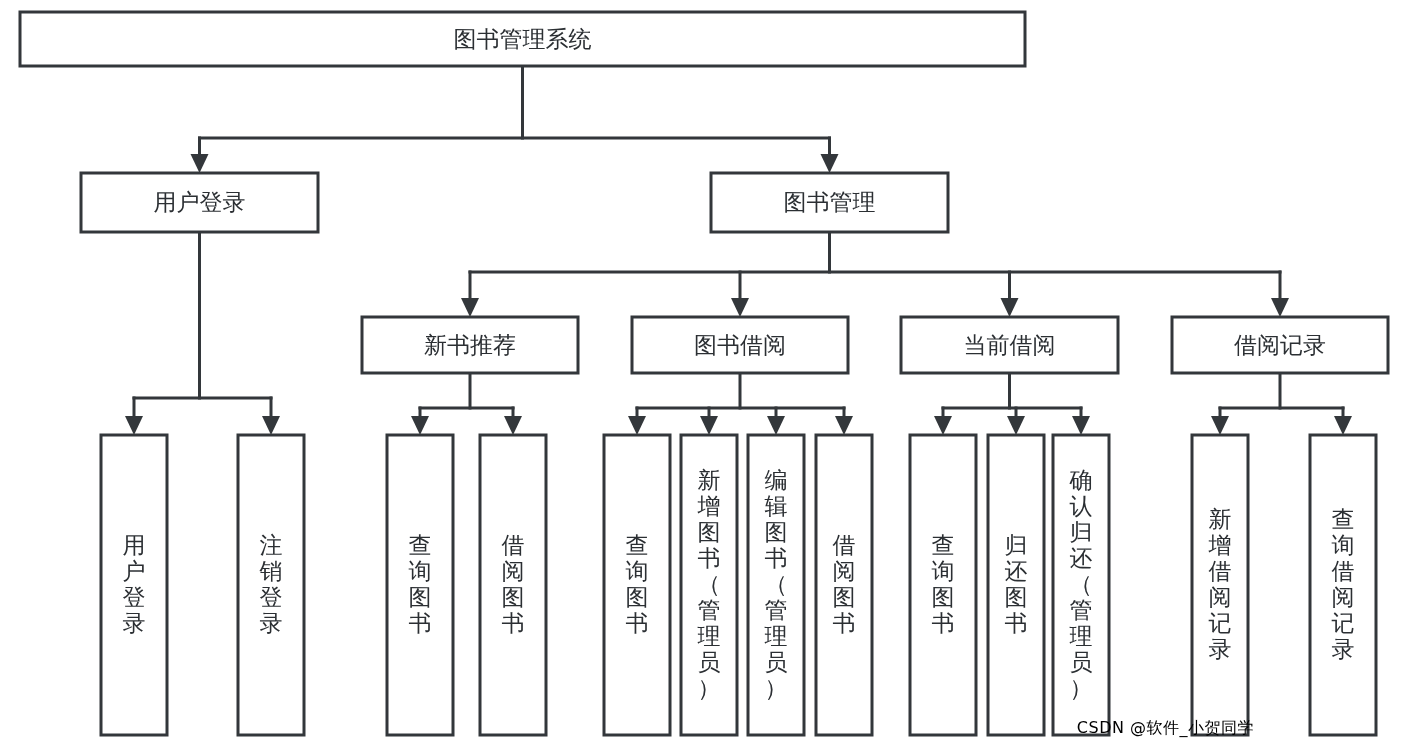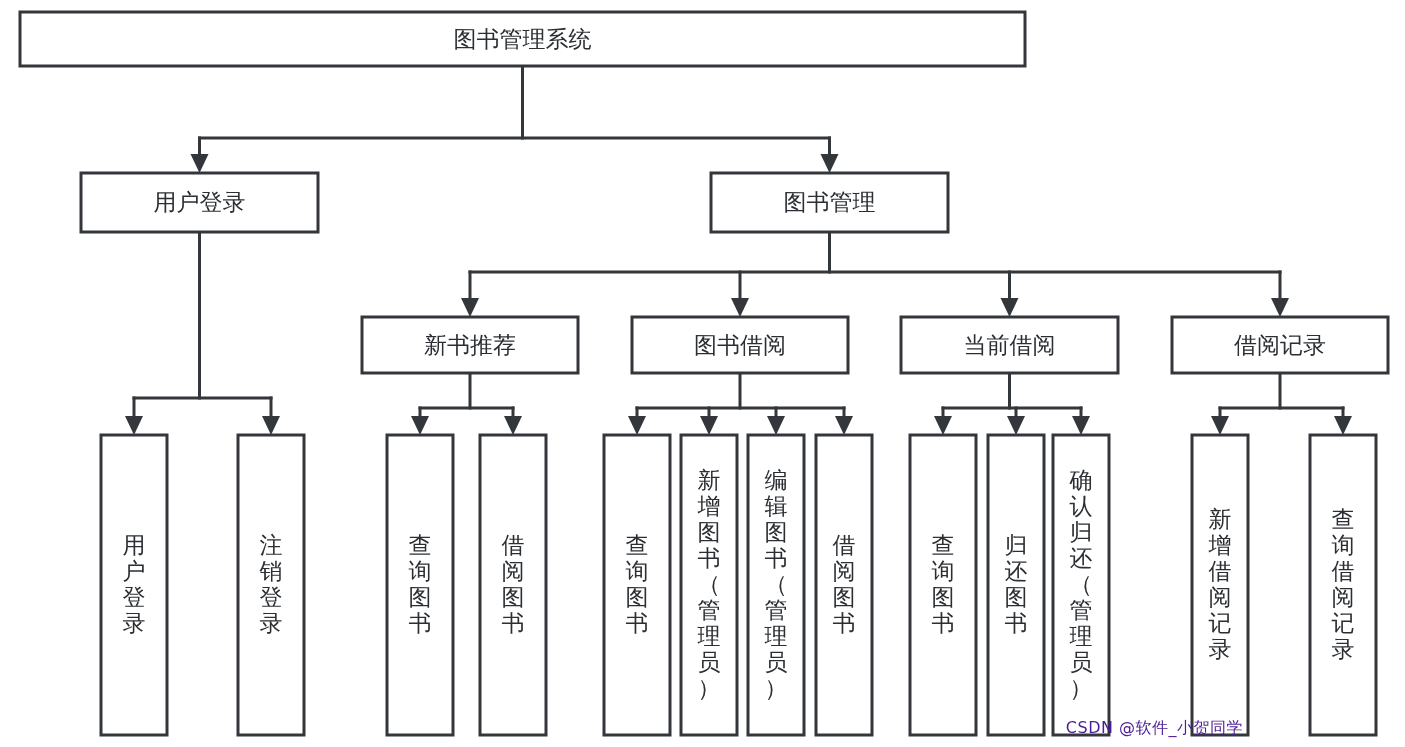--- a/index.html
+++ b/index.html
@@ -48,25 +48,25 @@
     dominant-baseline: middle;
   }
   .node-label-v {
     font-family: "DejaVu Sans", "Liberation Sans", sans-serif;
     font-size: 23px;
     fill: #2b2f33;
     text-anchor: middle;
   }
   .watermark {
     position: absolute;
-    right: 12px;
+    right: 1px;
     bottom: 8px;
     font-family: "DejaVu Sans", "Liberation Sans", sans-serif;
     font-size: 16px;
-    color: #4c1d95;
+    color: #000000;
     letter-spacing: 0.5px;
     white-space: nowrap;
     user-select: none;
   }
 </style>
 </head>
 <body>
 
 <div id="diagram-root">
   <svg class="diagram" viewBox="0 0 1405 747">

